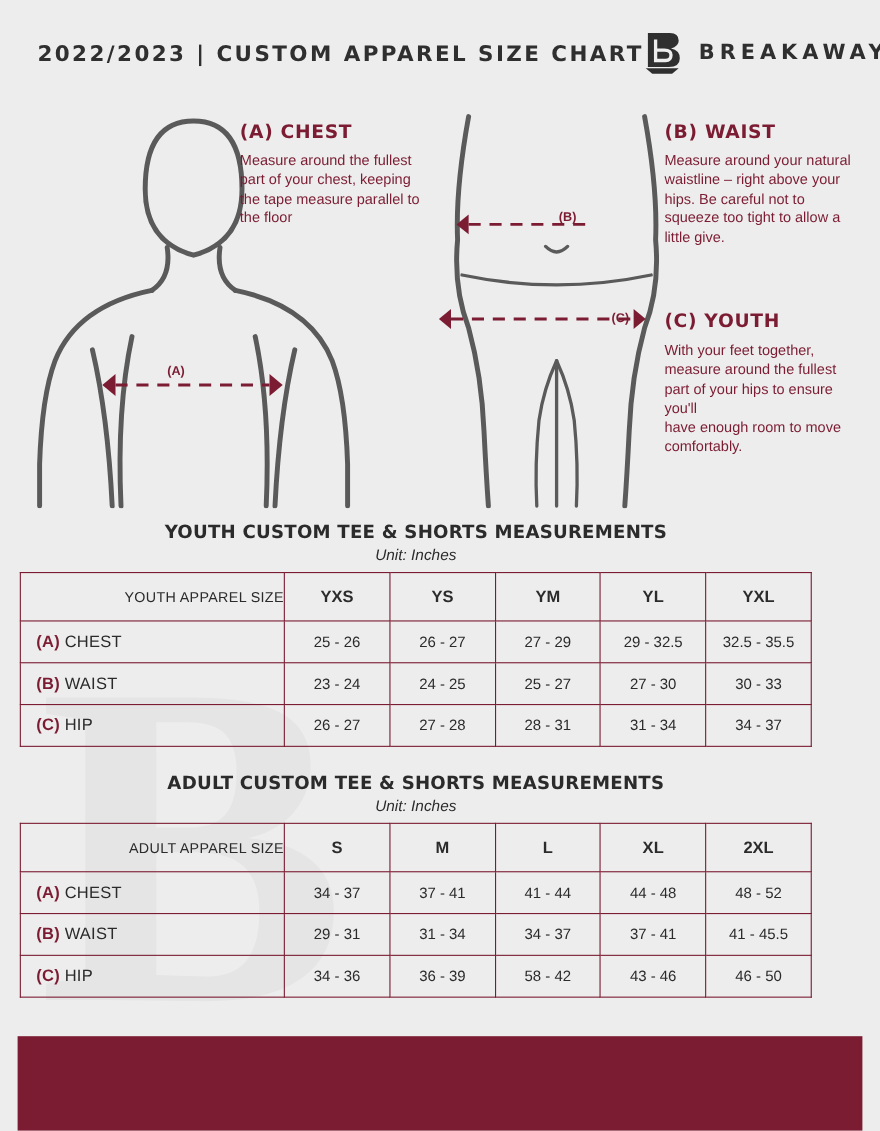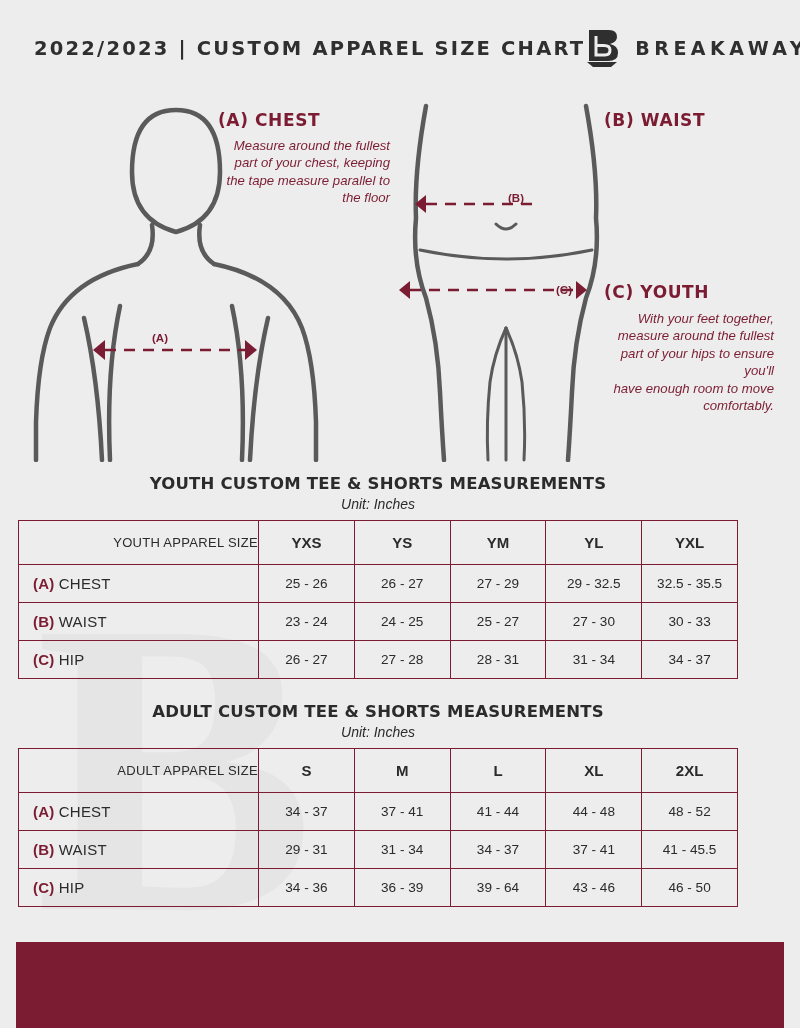--- a/index.html
+++ b/index.html
@@ -74,25 +74,23 @@
     position: absolute;
     font-family: "DejaVu Sans", sans-serif;
     font-weight: bold;
     font-size: 17px;
     letter-spacing: 0.6px;
     color: #7b1c32;
   }
   .fig-text {
     position: absolute;
     font-family: "Liberation Sans", sans-serif;
-    font-style: italic;
     font-size: 13.2px;
     line-height: 1.32;
     color: #7b1c32;
-    text-align: right;
   }
   .tagmark {
     position: absolute;
     font-family: "Liberation Sans", sans-serif;
     font-size: 11.5px;
     font-weight: bold;
     color: #7b1c32;
   }
 
   
@@ -247,20 +245,21 @@
     </svg>
 
     <div class="tagmark" style="left:152px; top:240px;">(A)</div>
     <div class="tagmark" style="left:508px; top:100px;">(B)</div>
     <div class="tagmark" style="left:556px; top:192px;">(C)</div>
 
     <div class="fig-label" style="left:218px; top:18px;">(A) CHEST</div>
     <div class="fig-text" style="left:218px; top:45px; width:172px;">Measure around the fullest part of your chest, keeping the tape measure parallel to the floor</div>
 
     <div class="fig-label" style="left:604px; top:18px;">(B) WAIST</div>
+    <div class="fig-text" style="left:604px; top:45px; width:170px;">Measure around your natural waistline – right above your hips. Be careful not to squeeze too tight to allow a little give.</div>
 
     <div class="fig-label" style="left:604px; top:190px;">(C) YOUTH</div>
     <div class="fig-text" style="left:604px; top:218px; width:170px; white-space:pre-line;">With your feet together, measure around the fullest part of your hips to ensure you'll
 have enough room to move comfortably.</div>
   </div>
 
   <div class="section" style="top:474px;">
     <div class="sec-title">YOUTH CUSTOM TEE &amp; SHORTS MEASUREMENTS</div>
     <div class="sec-unit">Unit: Inches</div>
     <table>
@@ -347,21 +346,21 @@
           <td>29 - 31</td>
           <td>31 - 34</td>
           <td>34 - 37</td>
           <td>37 - 41</td>
           <td>41 - 45.5</td>
         </tr>
         <tr>
           <td class="rowhead"><span class="tag">(C)</span> <span>HIP</span></td>
           <td>34 - 36</td>
           <td>36 - 39</td>
-          <td>39 - 64</td>
+          <td>58 - 42</td>
           <td>43 - 46</td>
           <td>46 - 50</td>
         </tr>
       </tbody>
     </table>
   </div>
 
   <div class="footer-bar"></div>
 
 </div>

